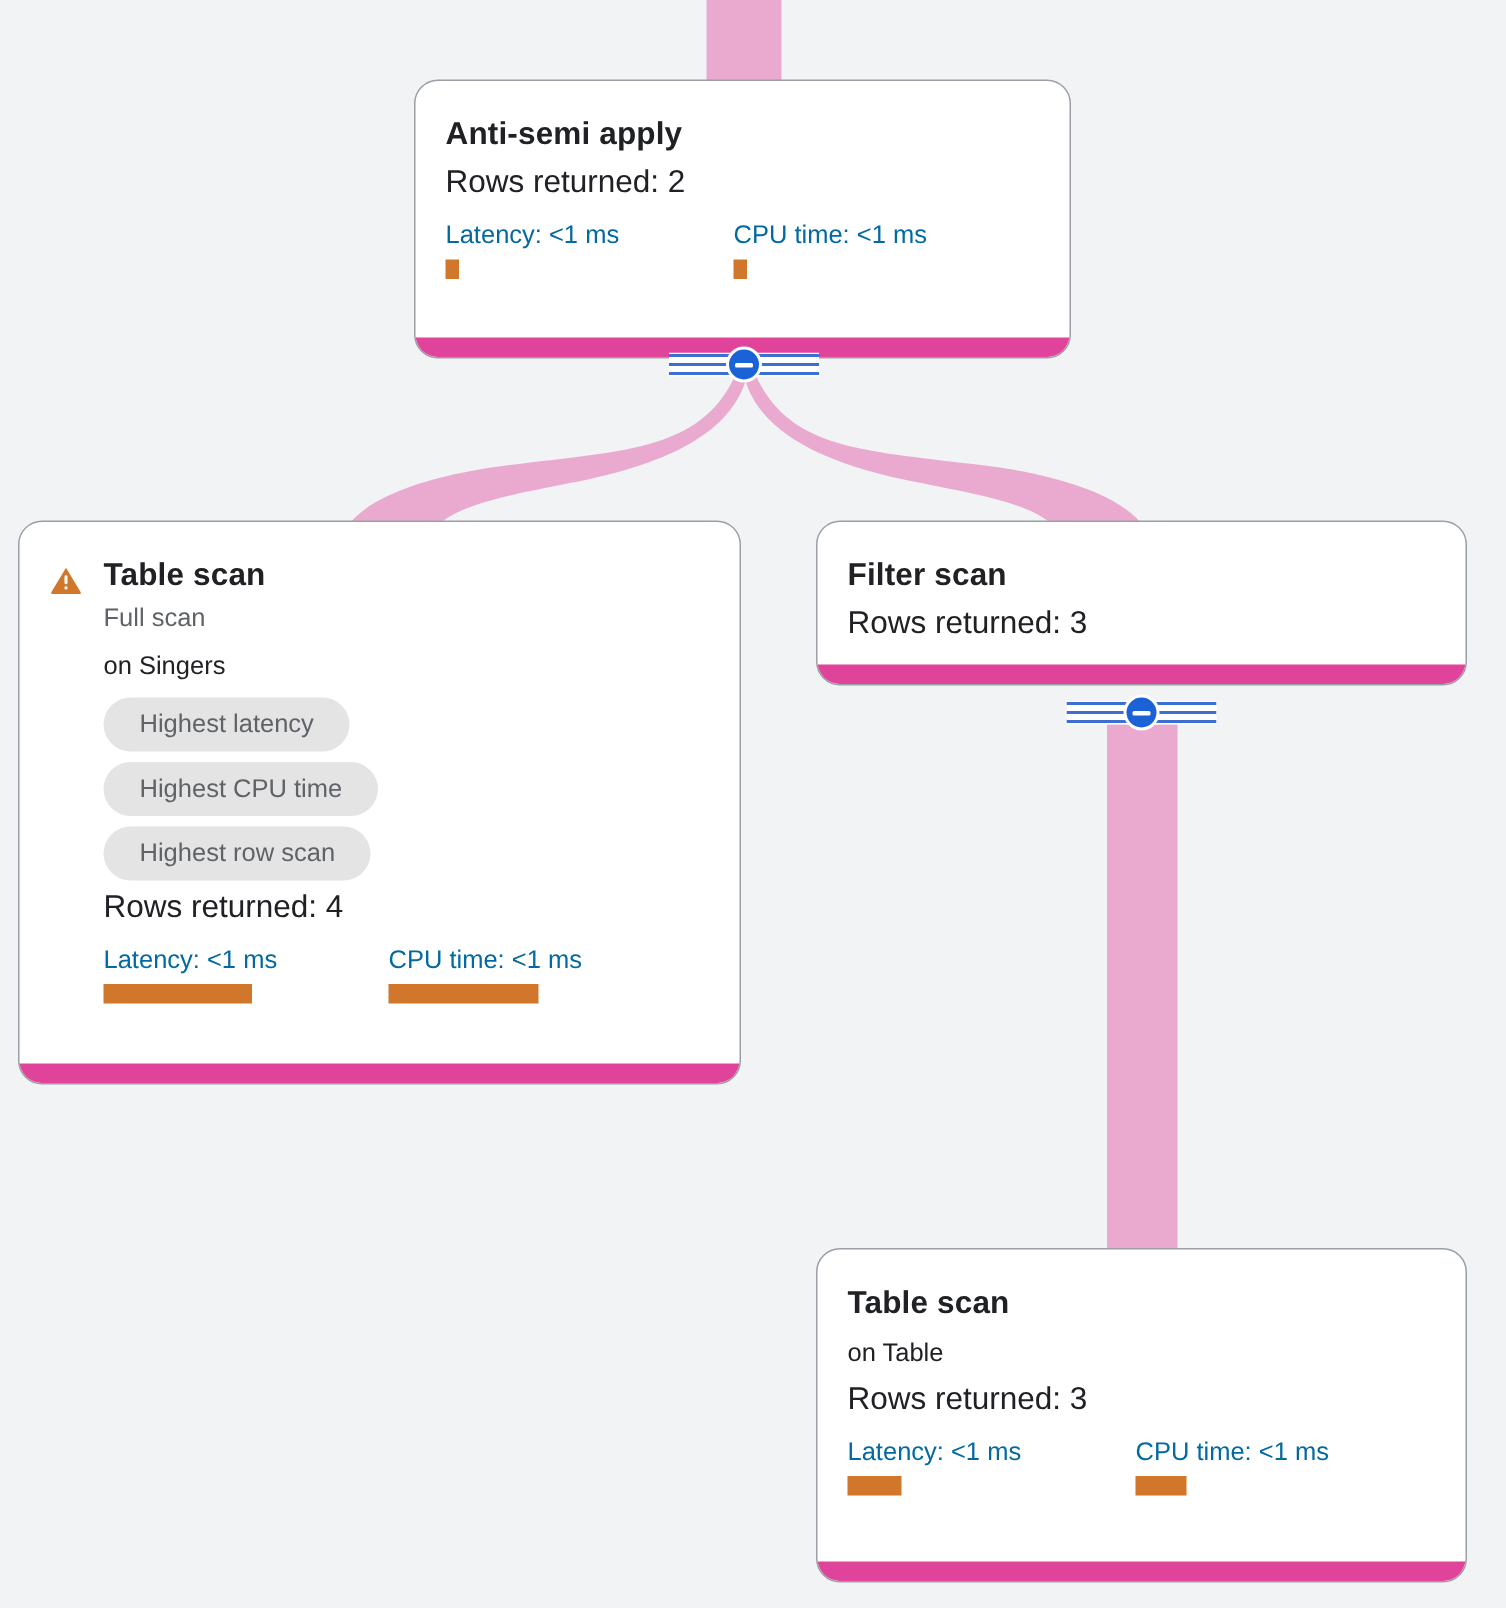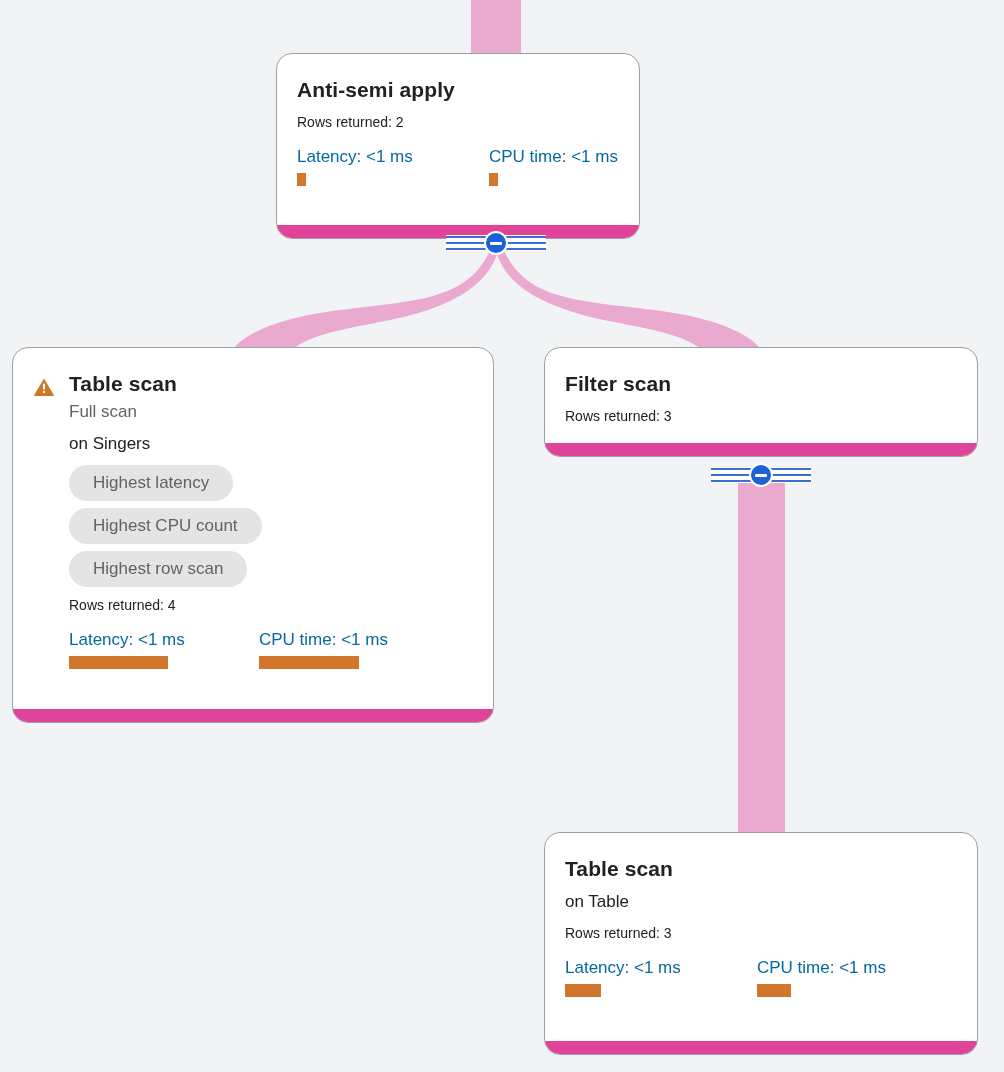--- a/index.html
+++ b/index.html
@@ -75,21 +75,21 @@
     font-size: 17px;
     color: #202124;
     line-height: 26px;
     margin-top: 6px;
   }
   .node-sub.muted {
     color: #5f6368;
     margin-top: 1px;
   }
   .node-rows {
-    font-size: 14px;
+    font-size: 21px;
     color: #202124;
     line-height: 26px;
     margin-top: 5px;
   }
 
   
   .indent {
     padding-left: 36px;
   }
 
@@ -193,21 +193,21 @@
              C 524 300, 574 300, 654 310
              C 704 316, 749 330, 763 352
              L 704 352
              C 689 336, 654 330, 614 322
              C 544 309, 507 286, 497 254
              Z"></path>
 
     <rect x="738" y="478" width="47" height="360" fill="#eaaacf"></rect>
   </svg>
 
-  <div class="node" style="left:276px; top:53px; width:364px; height:186px;">
+  <div class="node" style="left:276px; top:53px; width:438px; height:186px;">
     <div class="node-body">
       <div class="node-title-row">
         <div class="node-title">Anti-semi apply</div>
       </div>
       <div class="node-rows">Rows returned: 2</div>
       <div class="metrics">
         <div class="metric" style="width:192px;">
           <div class="metric-label">Latency: &lt;1 ms</div>
           <div class="metric-bar" style="width:9px;"></div>
         </div>
@@ -240,21 +240,21 @@
           <rect x="10.9" y="8.2" width="2.2" height="6.6" rx="1" fill="#ffffff"></rect>
           <rect x="10.9" y="16.2" width="2.2" height="2.4" rx="1" fill="#ffffff"></rect>
         </svg>
         <div class="node-title">Table scan</div>
       </div>
       <div class="indent">
         <div class="node-sub muted">Full scan</div>
         <div class="node-sub">on Singers</div>
         <div class="chips">
           <div class="chip">Highest latency</div>
-          <div class="chip">Highest CPU count</div>
+          <div class="chip">Highest CPU time</div>
           <div class="chip">Highest row scan</div>
         </div>
         <div class="node-rows">Rows returned: 4</div>
         <div class="metrics">
           <div class="metric" style="width:190px;">
             <div class="metric-label">Latency: &lt;1 ms</div>
             <div class="metric-bar" style="width:99px;"></div>
           </div>
           <div class="metric">
             <div class="metric-label">CPU time: &lt;1 ms</div>

